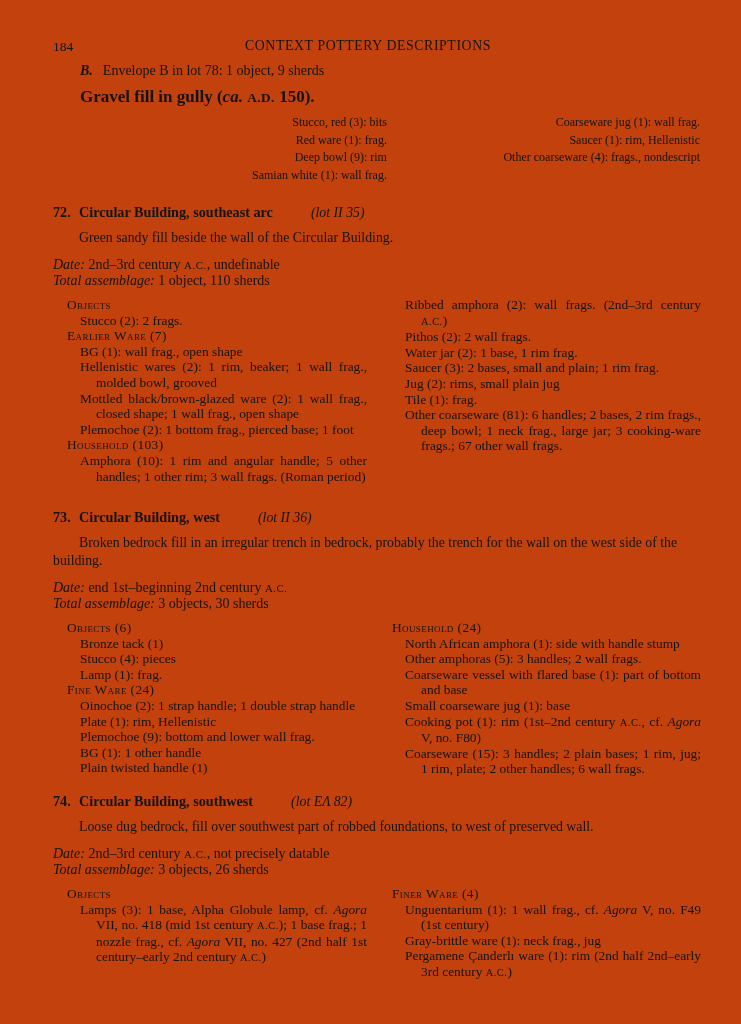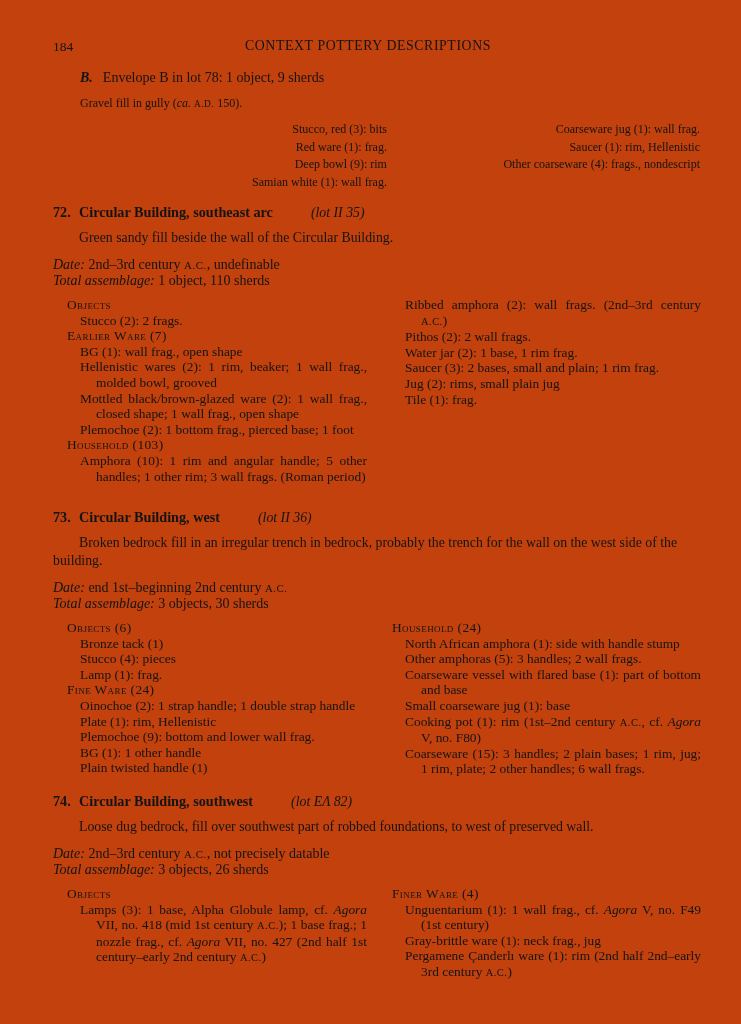--- a/index.html
+++ b/index.html
@@ -5,24 +5,24 @@
   * { margin:0; padding:0; box-sizing:border-box; }
   html, body { background:#ffffff; }
   .page {
     position:relative; width:741px; height:1024px; background:#c2410c;
     font-family:"Liberation Serif", serif; color:#141414; overflow:hidden;
   }
   .running-head { position:absolute; top:38px; left:53px; width:630px; }
   .page-num { position:absolute; left:0; top:1px; font-size:13.5px; }
   .head-title { text-align:center; font-size:13.8px; letter-spacing:0.6px; }
 
-  .intro { position:absolute; left:80px; top:69px; width:620px; }
+  .intro { position:absolute; left:80px; top:62px; width:620px; }
   .intro-title { font-size:14px; line-height:17px; }
   .intro-label { font-weight:bold; font-style:italic; margin-right:10px; }
-  .intro-desc { margin-top:9px; font-size:12px; line-height:17px; }
+  .intro-desc { margin-top:9px; font-size:17px; line-height:17px;font-weight:bold; }
   .intro-cols { display:flex; margin-top:11px; }
   .intro-cols .col-l { width:300px; margin-right:24px; }
   .intro-cols .col-r { width:296px; }
   .intro-cols .item { font-size:12px; line-height:17.6px; padding-left:0; text-indent:0; text-align:right; }
 
   .sec { position:absolute; left:53px; width:648px; }
   .sec-head { font-size:14.2px; font-weight:bold; line-height:18px; }
   .sec-num { display:inline-block; min-width:26px; }
   .sec-lot { font-weight:normal; margin-left:38px; font-size:13.8px;font-style:italic; }
   .desc { margin-top:7px; font-size:13.8px; line-height:18px; text-indent:26px; }
@@ -86,20 +86,21 @@
             <div class="cat">Household (103)</div>
             <div class="item">Amphora (10): 1 rim and angular handle; 5 other handles; 1 other rim; 3 wall frags. (Roman period)</div>
           </div>
           <div class="col-r">
             <div class="item">Ribbed amphora (2): wall frags. (2nd–3rd century <span class="sc">A.C.</span>)</div>
             <div class="item">Pithos (2): 2 wall frags.</div>
             <div class="item">Water jar (2): 1 base, 1 rim frag.</div>
             <div class="item">Saucer (3): 2 bases, small and plain; 1 rim frag.</div>
             <div class="item">Jug (2): rims, small plain jug</div>
             <div class="item">Tile (1): frag.</div>
+            <div class="item">Other coarseware (81): 6 handles; 2 bases, 2 rim frags., deep bowl; 1 neck frag., large jar; 3 cooking-ware frags.; 67 other wall frags.</div>
           </div>
         </div>
       </section>
       <section class="sec" style="top: 508px;">
         <div class="sec-head"><span class="sec-num">73.</span><span class="sec-title">Circular Building, west</span><span class="sec-lot">(lot II 36)</span></div>
         <p class="desc">Broken bedrock fill in an irregular trench in bedrock, probably the trench for the wall on the west side of the building.</p>
         <div class="metas">
           <div class="meta"><span class="meta-label">Date:</span> <span class="meta-val">end 1st–beginning 2nd century <span class="sc">A.C.</span></span></div>
           <div class="meta"><span class="meta-label">Total assemblage:</span> <span class="meta-val">3 objects, 30 sherds</span></div>
         </div>

